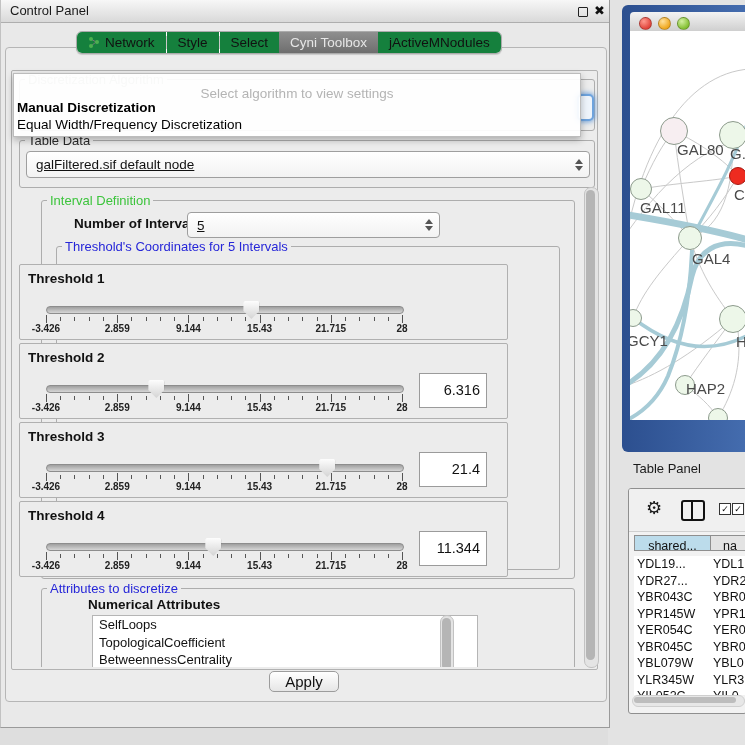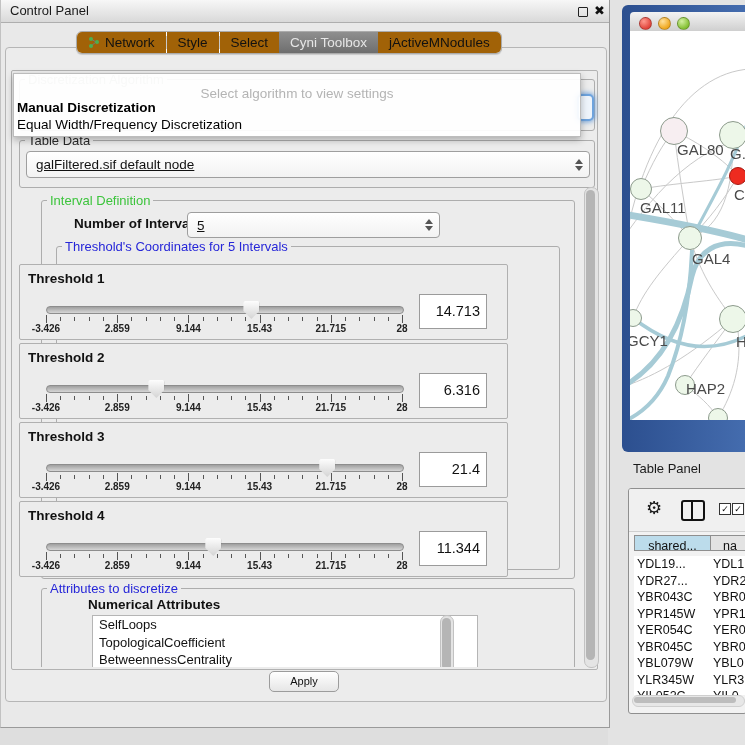--- a/index.html
+++ b/index.html
@@ -20,21 +20,21 @@
   .float-icon{left:577px;top:7px;width:8px;height:8px;border:1.5px solid #222;border-radius:1px;}
   .close-icon{left:593px;top:3px;font-size:13px;font-weight:bold;color:#111;}
 
   .main-panel{left:4px;top:47px;width:600px;height:653px;background:#ececec;
     border:1px solid #b6b6b6;border-radius:4px;}
 
   
   .tabstrip{display:flex;align-items:stretch;background:#fff;border:1px solid #ababab;
     border-radius:6px;height:21px;font-size:13.5px;color:#111;overflow:hidden;
     box-shadow:0 1px 1px rgba(0,0,0,.15);}
-  .tabstrip .tab{display:flex;align-items:center;padding:0 11px;white-space:nowrap;background:#a16207;}
+  .tabstrip .tab{display:flex;align-items:center;padding:0 11px;white-space:nowrap;background:#15803d;}
   .tabstrip .tab.sel{background:linear-gradient(#8f8f8f,#6e6e6e);color:#e6e6e6;}
   .tabstrip .sep{width:1px;background:#c9c9c9;margin:4px 0;}
   .top-tabs{left:75px;top:31px;}
   .bottom-tabs{left:145px;top:703px;}
   .net-ico{width:12px;height:13px;margin-right:5px;}
 
   
   .inner-panel{left:10px;top:70px;width:585px;height:598px;border:1px solid #b2b2b2;
     background:#ececec;border-radius:2px;}
 
@@ -72,21 +72,21 @@
   .thr .slab{position:absolute;top:58px;transform:translateX(-50%);font-size:10px;font-weight:bold;color:#222;white-space:nowrap;}
   .thr .vbox{position:absolute;left:399px;top:29px;width:60px;height:33px;background:#fff;
     border:1px solid #9b9b9b;font-size:14.5px;color:#111;text-align:right;line-height:33px;padding-right:6px;box-sizing:content-box;}
 
   .attr-list{background:#fff;border:1px solid #b5b5b5;font-size:13px;color:#111;margin-left:36px;}
   .attr-list .li{height:17.5px;line-height:17.5px;padding-left:6px;white-space:nowrap;}
   .vsb{background:#e4e4e4;border:1px solid #c2c2c2;border-radius:7px;}
   .vsb .vthumb{position:absolute;left:1px;width:9px;background:#b5b5b5;border-radius:6px;}
 
   .apply-btn{left:268px;top:671px;width:68px;height:19px;border:1px solid #9c9c9c;border-radius:5px;
-    background:linear-gradient(#ffffff,#e6e6e6);font-size:11px;color:#111;text-align:center;line-height:19px;}
+    background:linear-gradient(#ffffff,#e6e6e6);font-size:15px;color:#111;text-align:center;line-height:19px;}
 
   
   .net-frame{left:622px;top:5px;width:123px;height:447px;
     background:linear-gradient(90deg,#2c4f8f,#446cae);border-radius:6px 0 0 6px;}
   .net-titlebar{left:630px;top:12px;width:115px;height:19px;background:linear-gradient(#f3f3f3,#cfcfcf);
     border-radius:4px 0 0 0;border-bottom:1px solid #aaa;}
   .light{position:absolute;top:5px;width:11px;height:11px;border-radius:50%;border:1px solid rgba(0,0,0,.25);}
   .light.red{left:9px;background:radial-gradient(circle at 35% 30%,#ff9a8e,#e1453c 70%);}
   .light.yel{left:28px;background:radial-gradient(circle at 35% 30%,#ffe09a,#f0a81f 70%);}
   .light.grn{left:47px;background:radial-gradient(circle at 35% 30%,#d2f0a0,#84c033 70%);}
@@ -219,21 +219,20 @@
           <div class="tick" style="left: 282.32px; top: 52px; height: 4px;"></div>
           <div class="tick" style="left: 296.56px; top: 52px; height: 4px;"></div>
           <div class="tick" style="left: 310.8px; top: 50px; height: 8px;"></div>
           <div class="tick" style="left: 325.04px; top: 52px; height: 4px;"></div>
           <div class="tick" style="left: 339.28px; top: 52px; height: 4px;"></div>
           <div class="tick" style="left: 353.52px; top: 52px; height: 4px;"></div>
           <div class="tick" style="left: 367.76px; top: 52px; height: 4px;"></div>
           <div class="tick" style="left: 382px; top: 50px; height: 8px;"></div>
         </div>
       <div class="thumb" style="left: 223.412px;"></div>
-      <div class="vbox">14.713</div>
     <div class="slab" style="left: 26px;">-3.426</div>
         <div class="slab" style="left: 97.2px;">2.859</div>
         <div class="slab" style="left: 168.4px;">9.144</div>
         <div class="slab" style="left: 239.6px;">15.43</div>
         <div class="slab" style="left: 310.8px;">21.715</div>
         <div class="slab" style="left: 382px;">28</div>
       </div>
     <div class="abs thr" style="top:157px;">
       <div class="tlabel">Threshold 2</div>
       <div class="track"></div>

